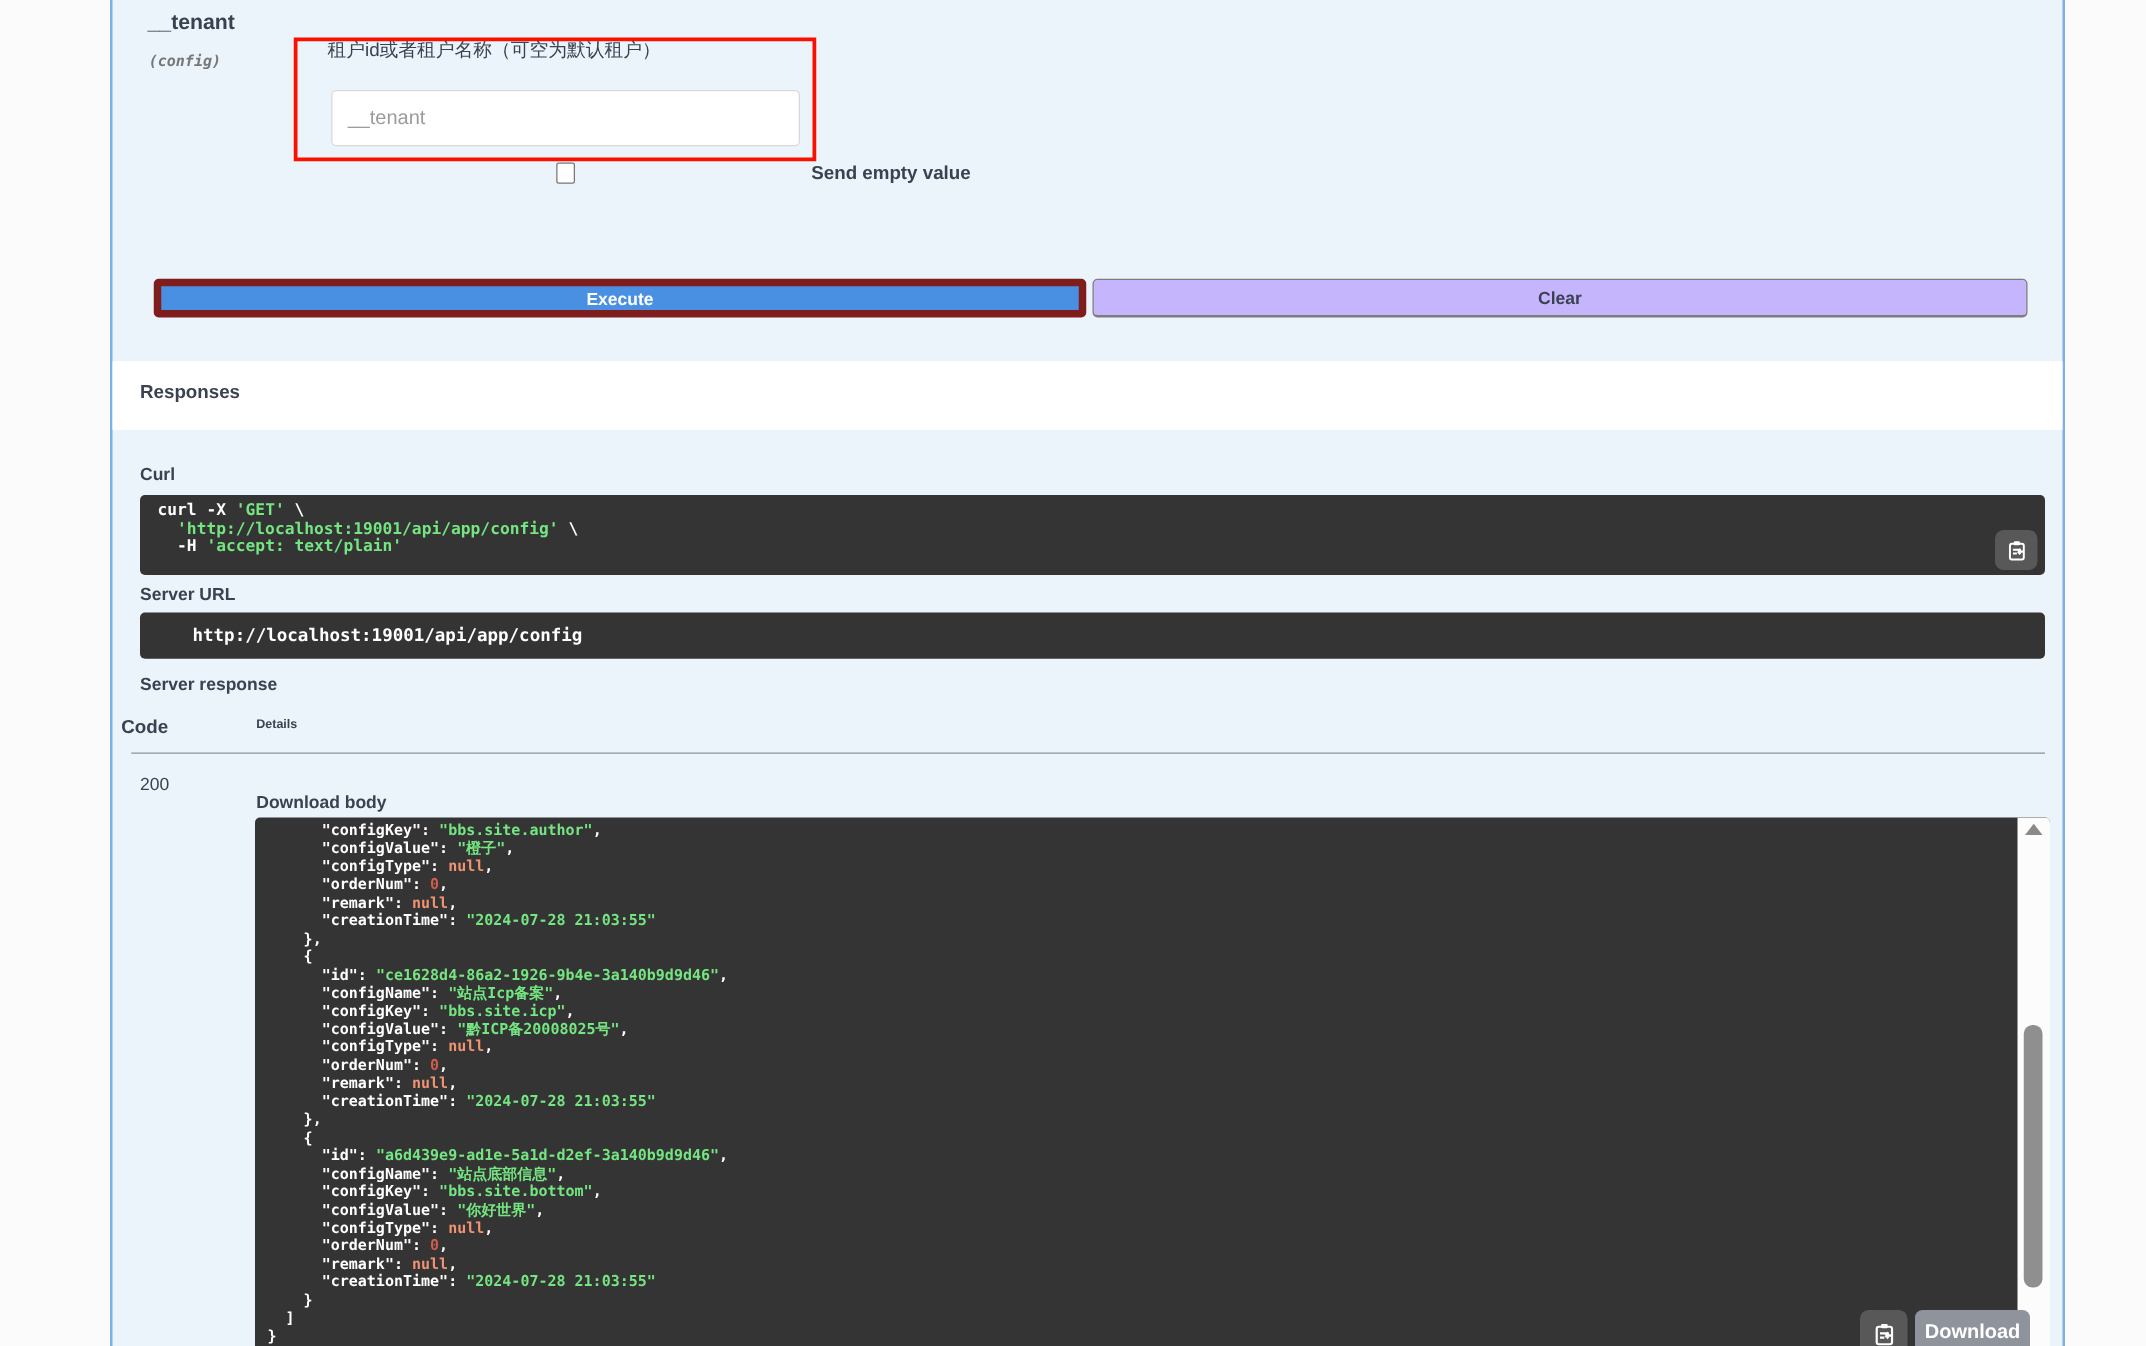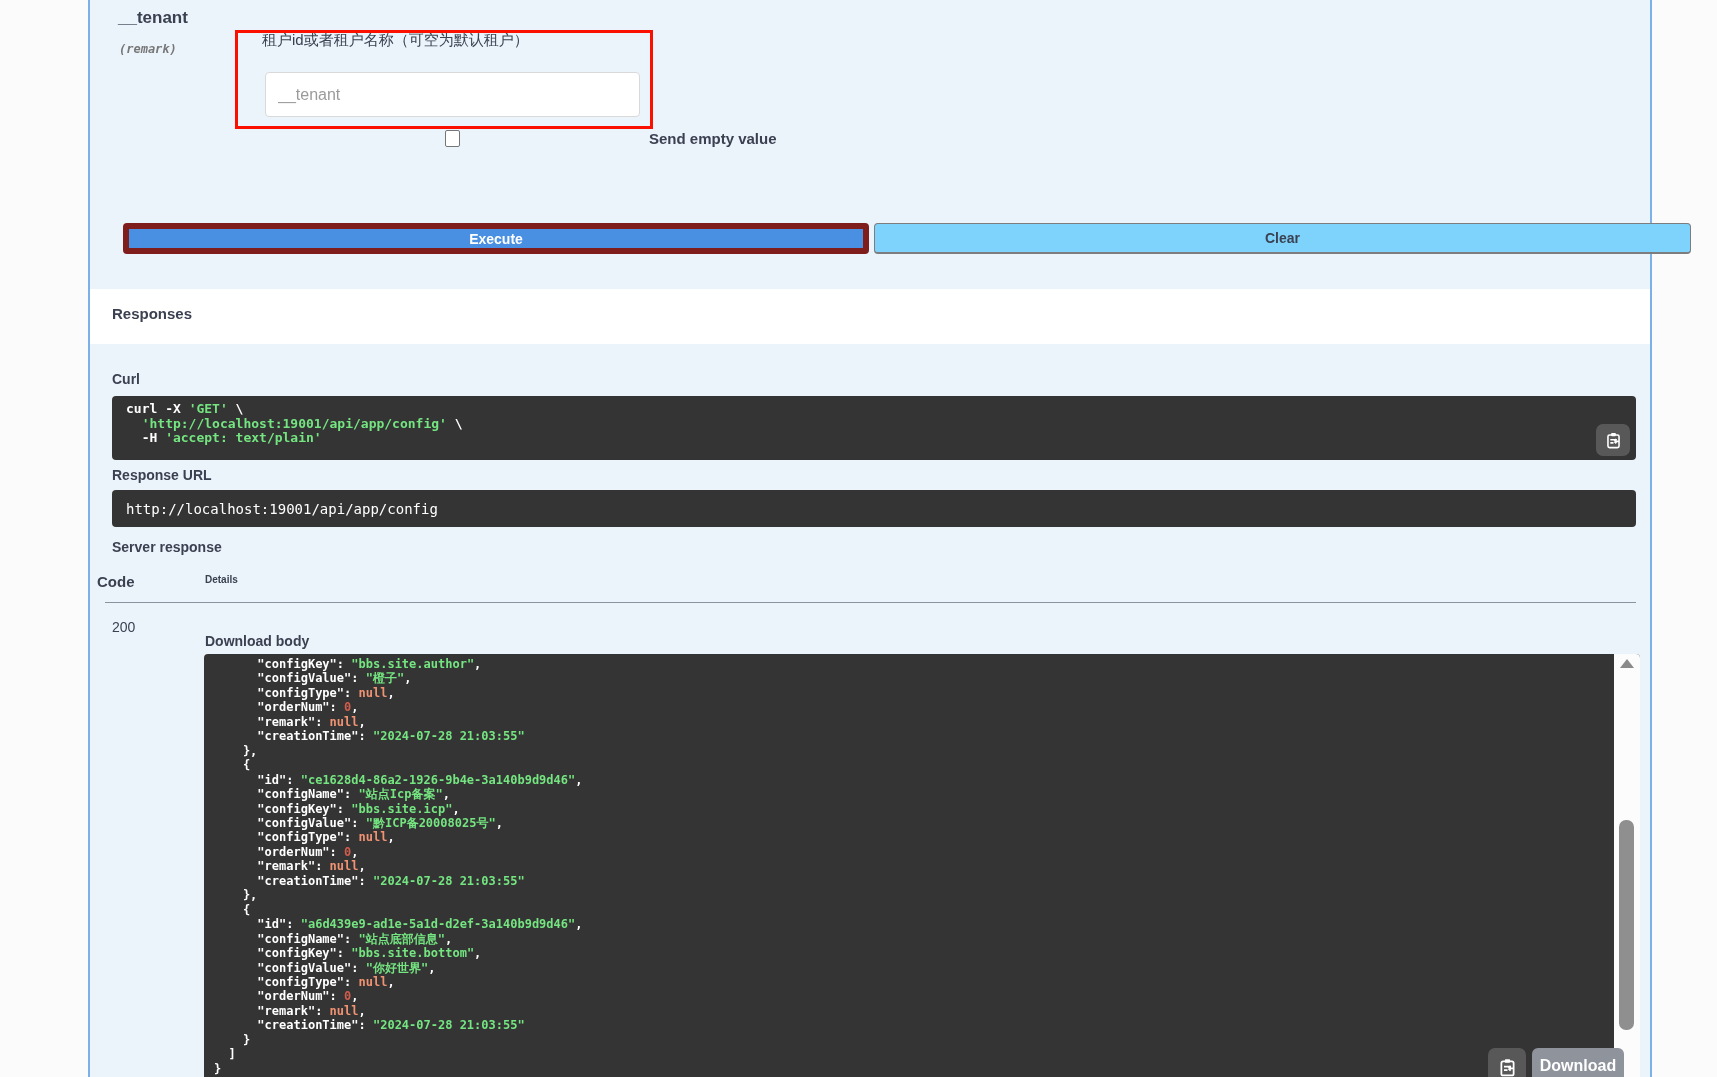--- a/index.html
+++ b/index.html
@@ -21,35 +21,35 @@
   .param-input{left:265px;top:72px;width:375px;height:45px;border:1px solid #d9d9d9;
     border-radius:4px;background:#fff;padding:0 12px;font-size:16px;font-family:"Liberation Sans",sans-serif;color:#3b4151;outline:none;}
   .param-input::placeholder{color:#9b9b9b;}
   .empty-checkbox{left:445px;top:130px;width:15px;height:17px;appearance:none;-webkit-appearance:none;
     border:1px solid #767676;border-radius:2px;background:#fff;margin:0;}
   .empty-label{left:649px;top:130px;font-size:15px;font-weight:bold;}
   .btn{display:flex;align-items:center;justify-content:center;font-size:14px;font-weight:bold;
     border-radius:4px;cursor:pointer;}
   .execute-btn{left:123px;top:223px;width:746px;height:31px;background:var(--execute-bg);
     color:#fff;border:6px solid #7f1d1d;}
-  .clear-btn{left:874px;top:223px;width:817px;height:31px;background:#7dd3fc;
+  .clear-btn{left:874px;top:223px;width:748px;height:31px;background:#c4b5fd;
     color:#3b4151;border:1px solid #7d7d7d;border-bottom-width:2px;}
   .responses-title{left:112px;top:305px;font-size:15px;font-weight:bold;}
   .sub-label{font-size:14px;font-weight:bold;color:#3b4151;}
   .curl-label{left:112px;top:371px;}
   .code-block{background:var(--code-bg);border-radius:4px;}
   .curl-block{left:112px;top:396px;width:1524px;height:64px;}
   .codepre{margin:0;font-family:"DejaVu Sans Mono",monospace;font-weight:bold;white-space:pre;color:#fff;}
   .curl-pre{left:126px;top:402px;font-size:13px;line-height:14.6px;}
   .icon-btn{display:flex;align-items:center;justify-content:center;border:none;
     background:rgba(255,255,255,0.18);border-radius:7px;cursor:pointer;}
   .curl-copy-btn{left:1596px;top:424px;width:34px;height:32px;}
   .requrl-label{left:112px;top:467px;}
   .requrl-block{left:112px;top:490px;width:1524px;height:37px;display:flex;align-items:center;padding-left:14px;}
-  .requrl-text{font-family:"DejaVu Sans Mono",monospace;font-weight:normal;font-size:14px;color:#fff;}
+  .requrl-text{font-family:"DejaVu Sans Mono",monospace;font-weight:bold;font-size:14px;color:#fff;margin-left:28px;}
   .servresp-label{left:112px;top:539px;}
   .code-header{left:97px;top:573px;font-size:15px;font-weight:bold;}
   .details-header{left:205px;top:574px;font-size:10px;font-weight:bold;}
   .resp-divider{left:105px;top:602px;width:1531px;height:1px;background:#8b949e;}
   .status-code{left:112px;top:619px;font-size:14px;}
   .respbody-label{left:205px;top:633px;}
   .respbody-block{left:204px;top:654px;width:1436px;height:423px;border-radius:4px 4px 0 0;overflow:hidden;}
   .json-pre{position:absolute;left:10px;top:3px;font-size:12px;line-height:14.45px;}
   .tok-key{color:#fff;} .tok-p{color:#fff;} .tok-plain{color:#fff;}
   .tok-str{color:var(--str);} .tok-null{color:var(--nul);} .tok-num{color:var(--num);}
@@ -64,21 +64,21 @@
   svg.clip{display:block;}
 </style>
 </head>
 <body>
 
 <div class="canvas">
 
   <div class="abs opblock-bg"></div>
 
   <div class="abs param-name">__tenant</div>
-  <div class="abs param-in">(remark)</div>
+  <div class="abs param-in">(config)</div>
   <div class="abs param-desc">租户id或者租户名称（可空为默认租户）</div>
   <input class="abs param-input" type="text" placeholder="__tenant" style="">
   <input class="abs empty-checkbox" type="checkbox" style="">
   <div class="abs empty-label">Send empty value</div>
 
   <div class="abs annotation-box"></div>
 
   <div class="abs btn execute-btn">Execute</div>
   <div class="abs btn clear-btn">Clear</div>
 
@@ -94,21 +94,21 @@
     <span>
       <svg class="clip" width="19" height="19" viewBox="0 0 24 24" fill="none" stroke="#fff" stroke-width="2">
         <rect x="5" y="5" width="14" height="16" rx="2"></rect>
         <rect x="9" y="2.5" width="6" height="4" rx="1" fill="#fff" stroke="none"></rect>
         <path d="M8 11h8M8 15h4"></path>
         <path d="M19 13h-6M13 13l2.6-2.6M13 13l2.6 2.6" stroke-width="2.2"></path>
       </svg>
     </span>
   </button>
 
-  <div class="abs sub-label requrl-label">Response URL</div>
+  <div class="abs sub-label requrl-label">Server URL</div>
   <div class="abs code-block requrl-block">
     <span class="requrl-text">http://localhost:19001/api/app/config</span>
   </div>
 
   <div class="abs sub-label servresp-label">Server response</div>
   <div class="abs code-header">Code</div>
   <div class="abs details-header">Details</div>
   <div class="abs resp-divider"></div>
   <div class="abs status-code">200</div>
   <div class="abs sub-label respbody-label">Download body</div>

